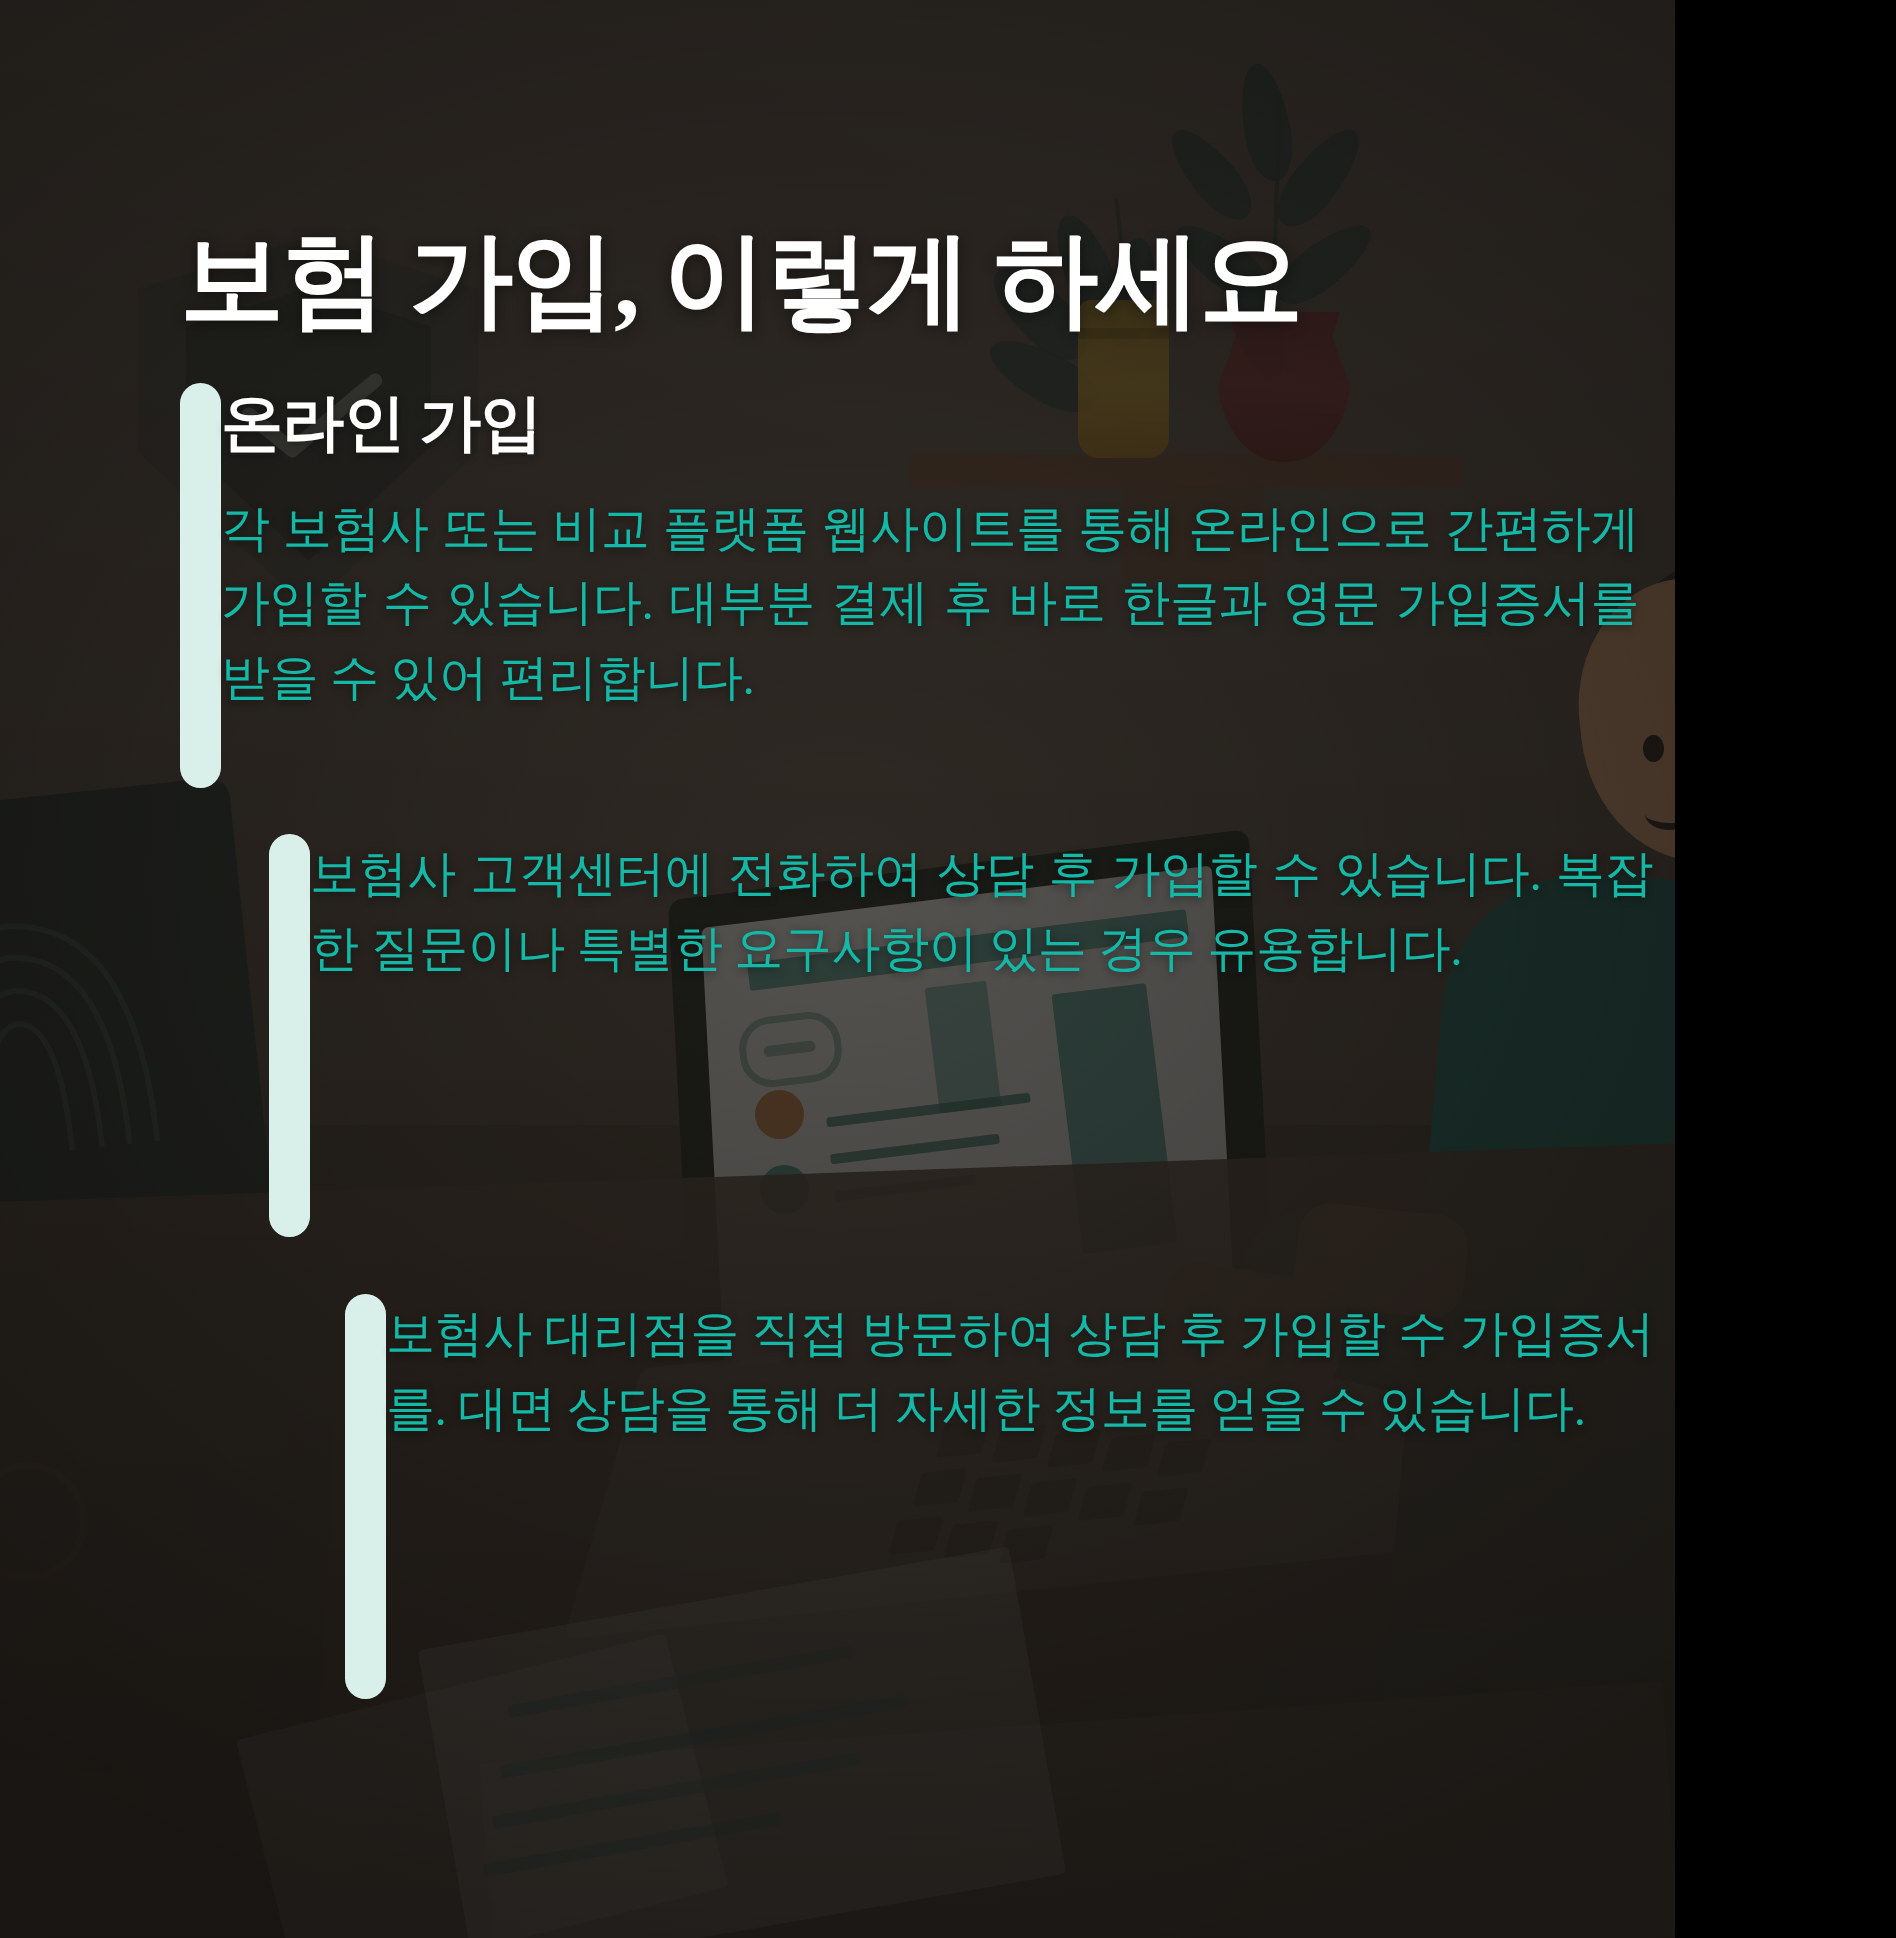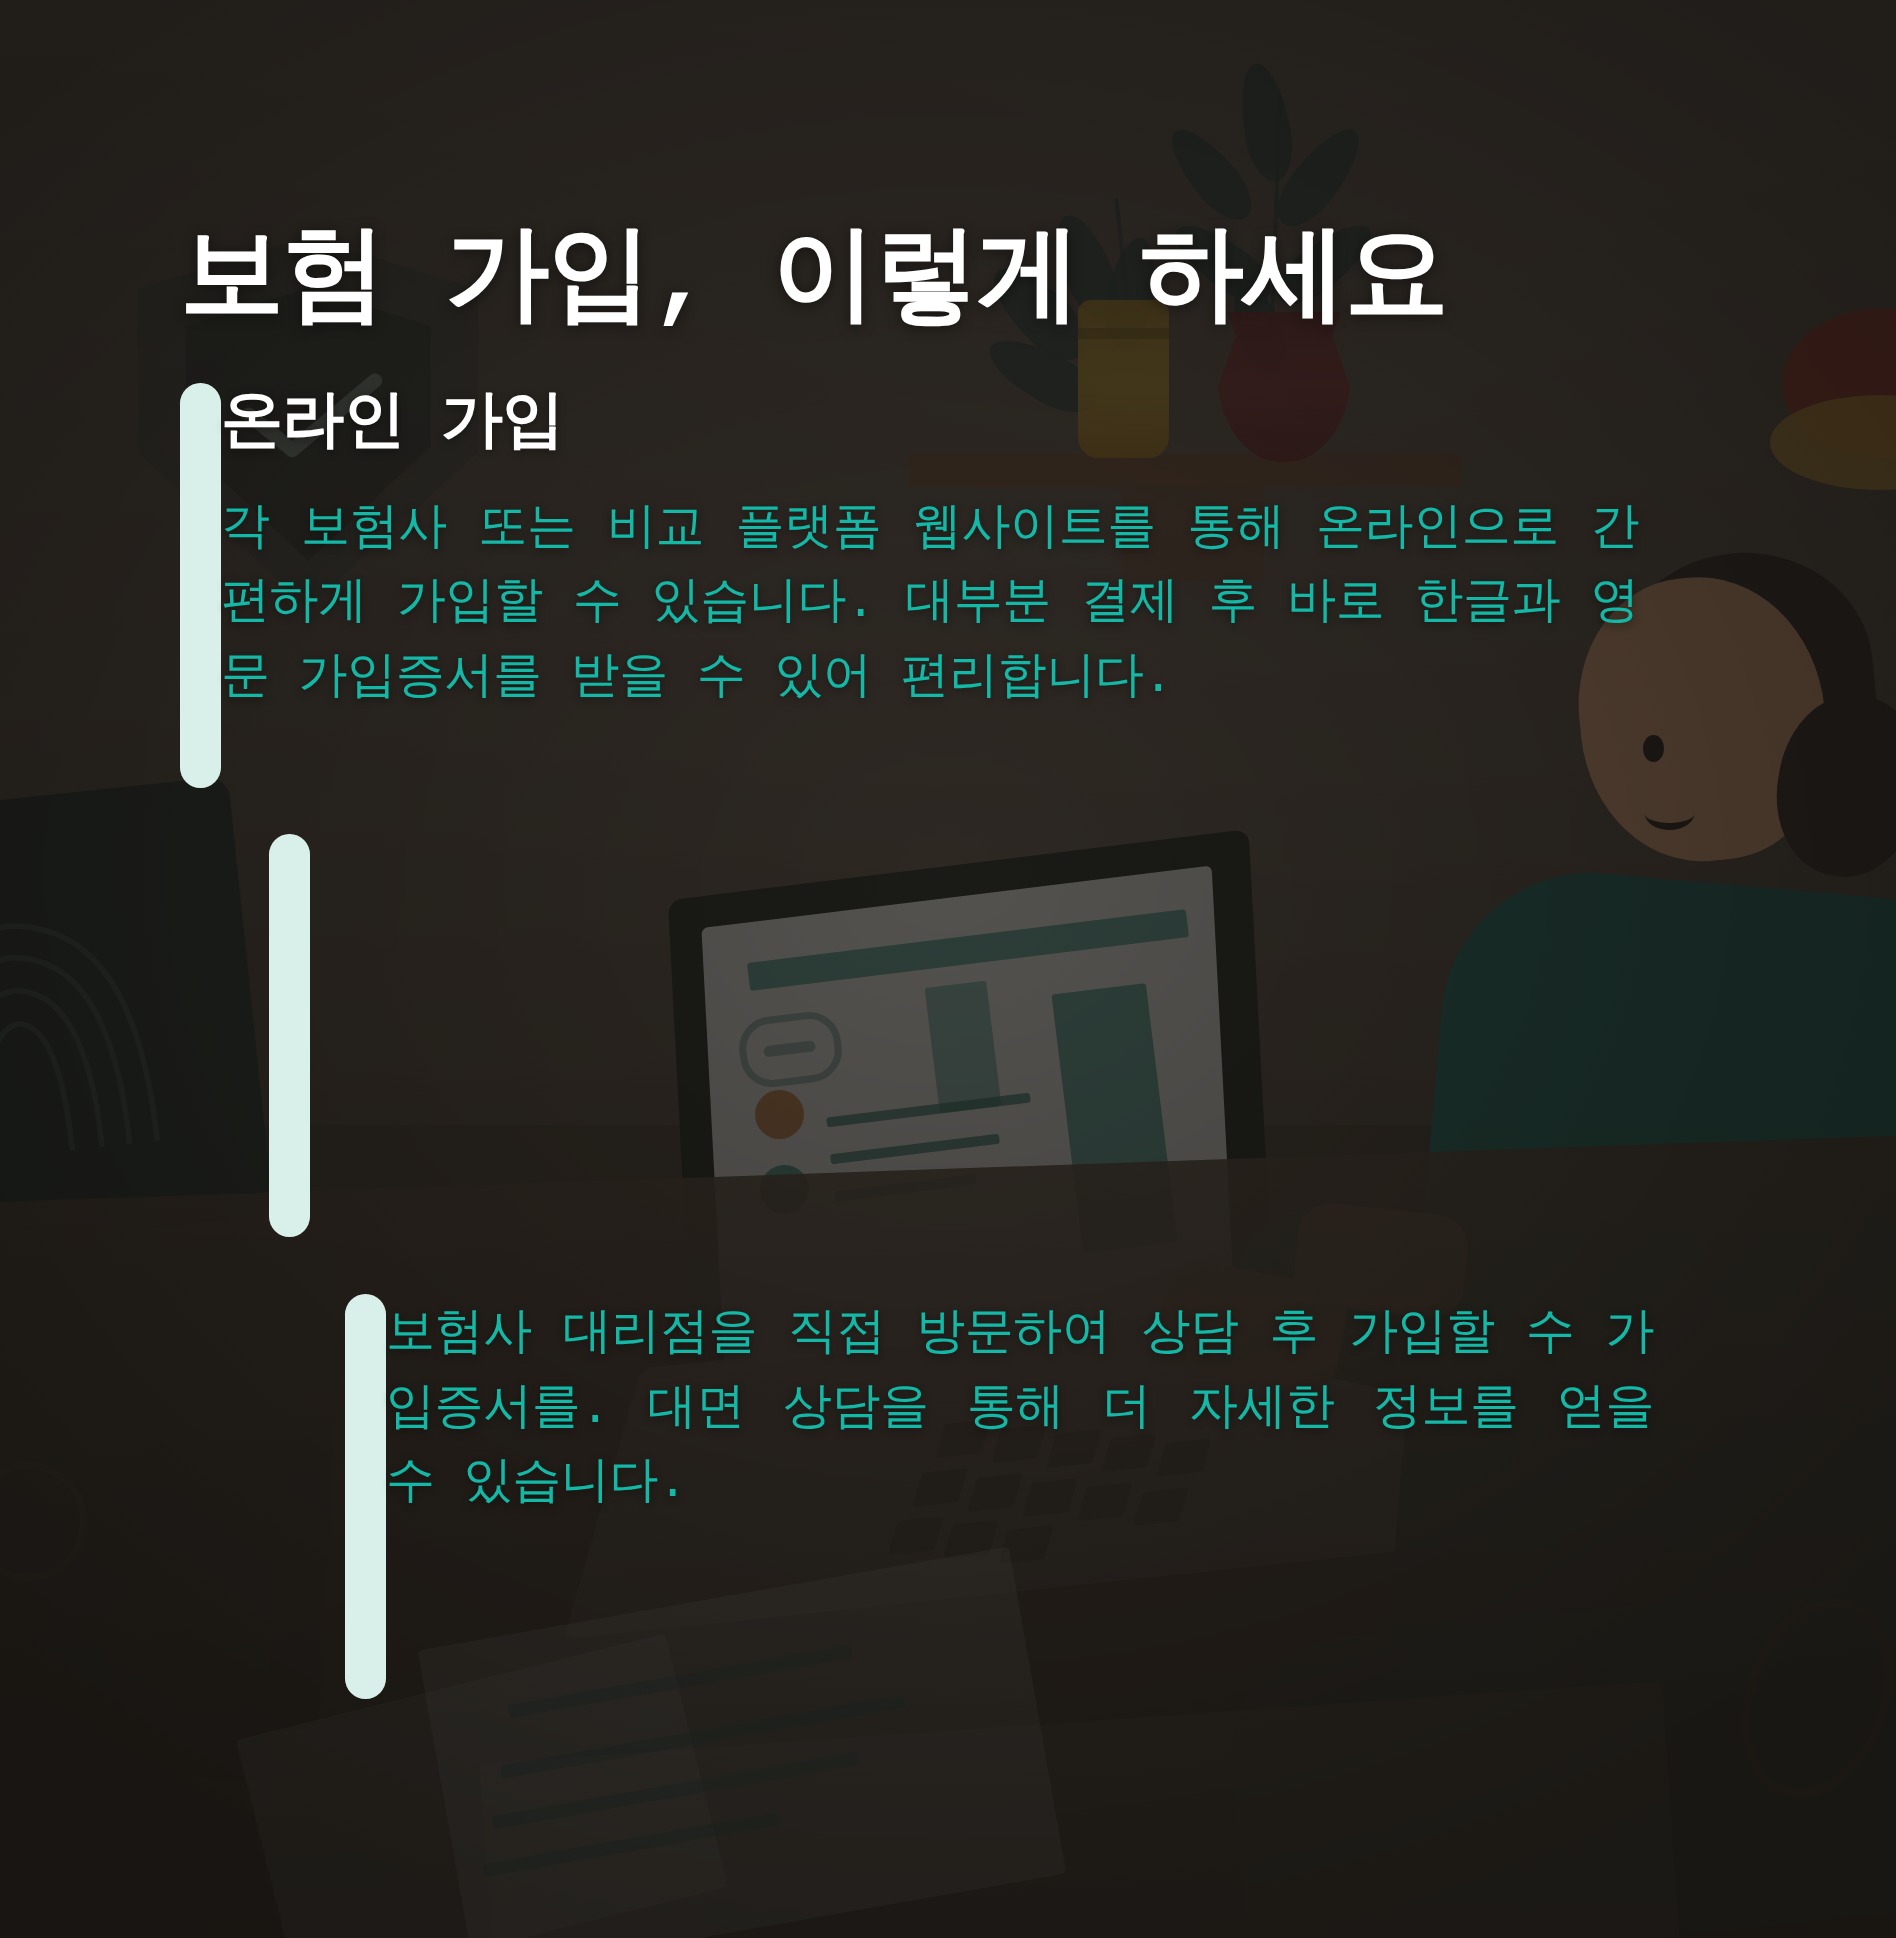--- a/index.html
+++ b/index.html
@@ -5,24 +5,24 @@
 <style>
   html, body {
     margin: 0;
     padding: 0;
     background: #000;
   }
   * { box-sizing: border-box; }
 
   .canvas {
     position: relative;
-    width: 1896px;
+    width: 1675px;
     height: 1939px;
     overflow: hidden;
-    font-family: Liberation Mono, monospace;
+    font-family: Liberation Serif, serif;
     background: #3a352f;
   }
 
   
   .bg {
     position: absolute;
     inset: 0;
     overflow: hidden;
   }
   .bg-base {
@@ -509,20 +509,21 @@
       <div class="accent-bar"></div>
       <div class="section-body">
         <h2 class="section-heading">온라인 가입</h2>
         <p class="section-text">각 보험사 또는 비교 플랫폼 웹사이트를 통해 온라인으로 간편하게 가입할 수 있습니다. 대부분 결제 후 바로 한글과 영문 가입증서를 받을 수 있어 편리합니다.</p>
       </div>
     </div>
 
     <div class="section section-2">
       <div class="accent-bar"></div>
       <div class="section-body">
+        <p class="section-text">보험사 고객센터에 전화하여 상담 후 가입할 수 있습니다. 복잡한 질문이나 특별한 요구사항이 있는 경우 유용합니다.</p>
       </div>
     </div>
 
     <div class="section section-3">
       <div class="accent-bar"></div>
       <div class="section-body">
         <p class="section-text">보험사 대리점을 직접 방문하여 상담 후 가입할 수 가입증서를. 대면 상담을 통해 더 자세한 정보를 얻을 수 있습니다.</p>
       </div>
     </div>
 

